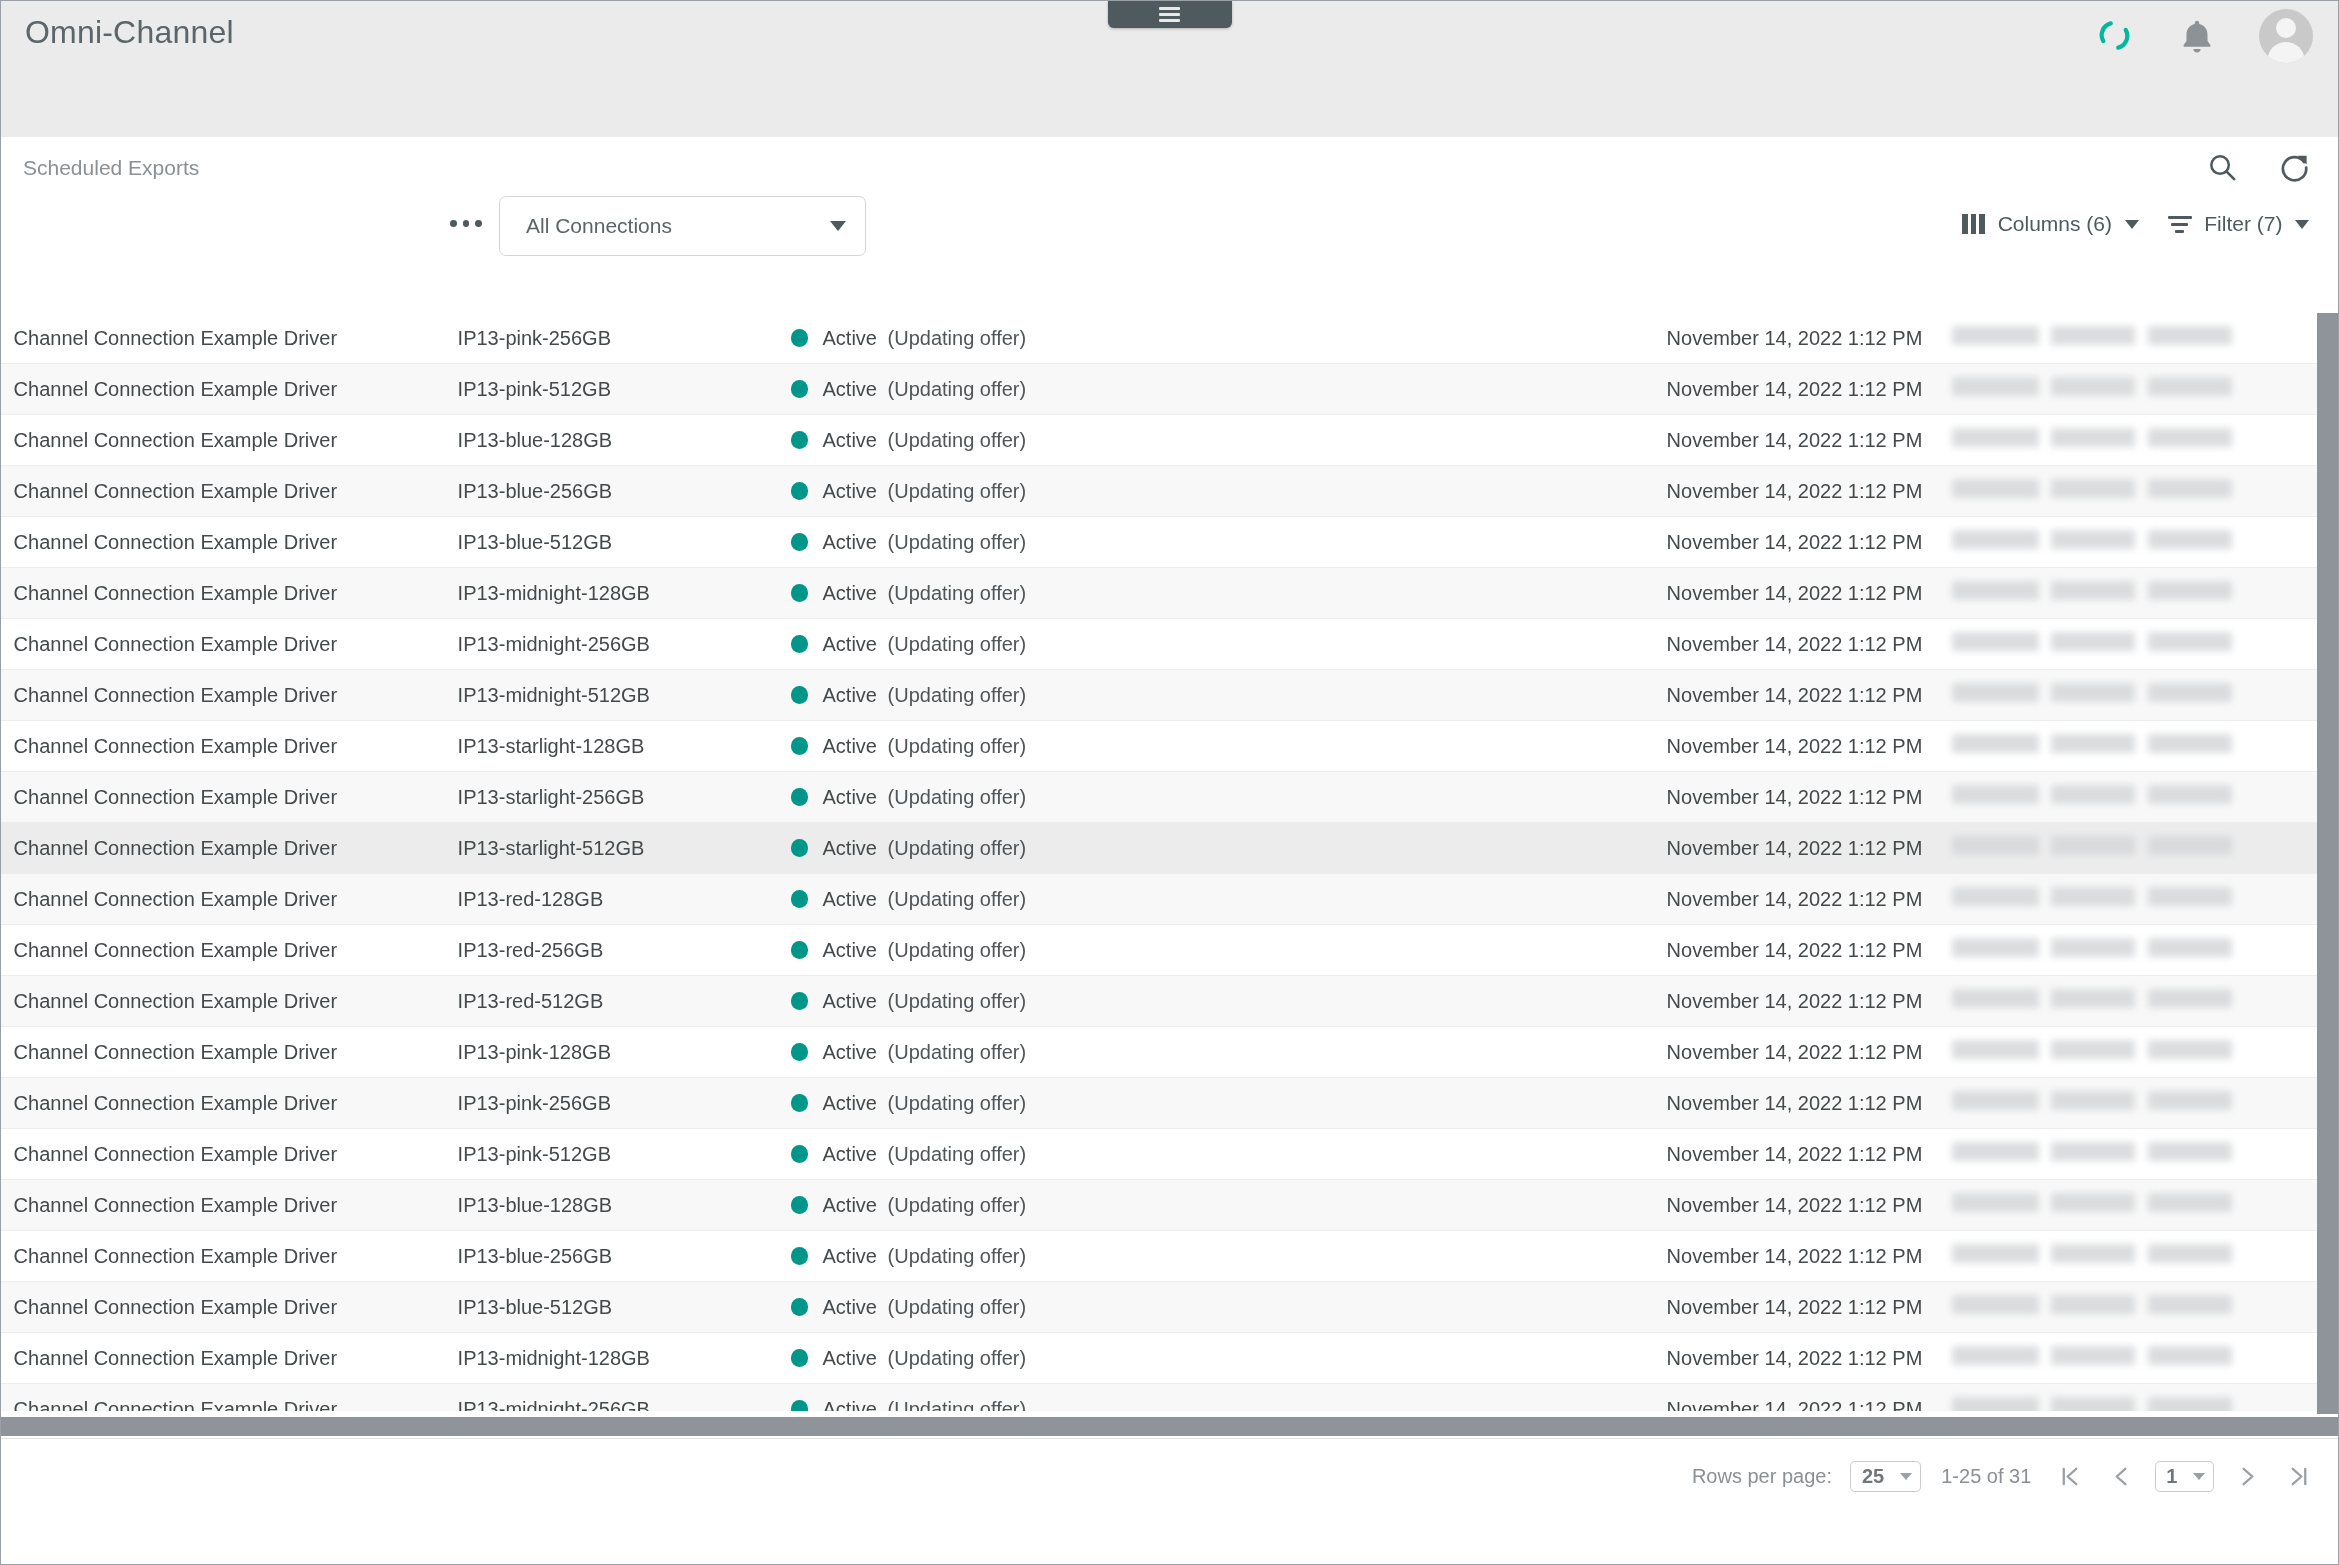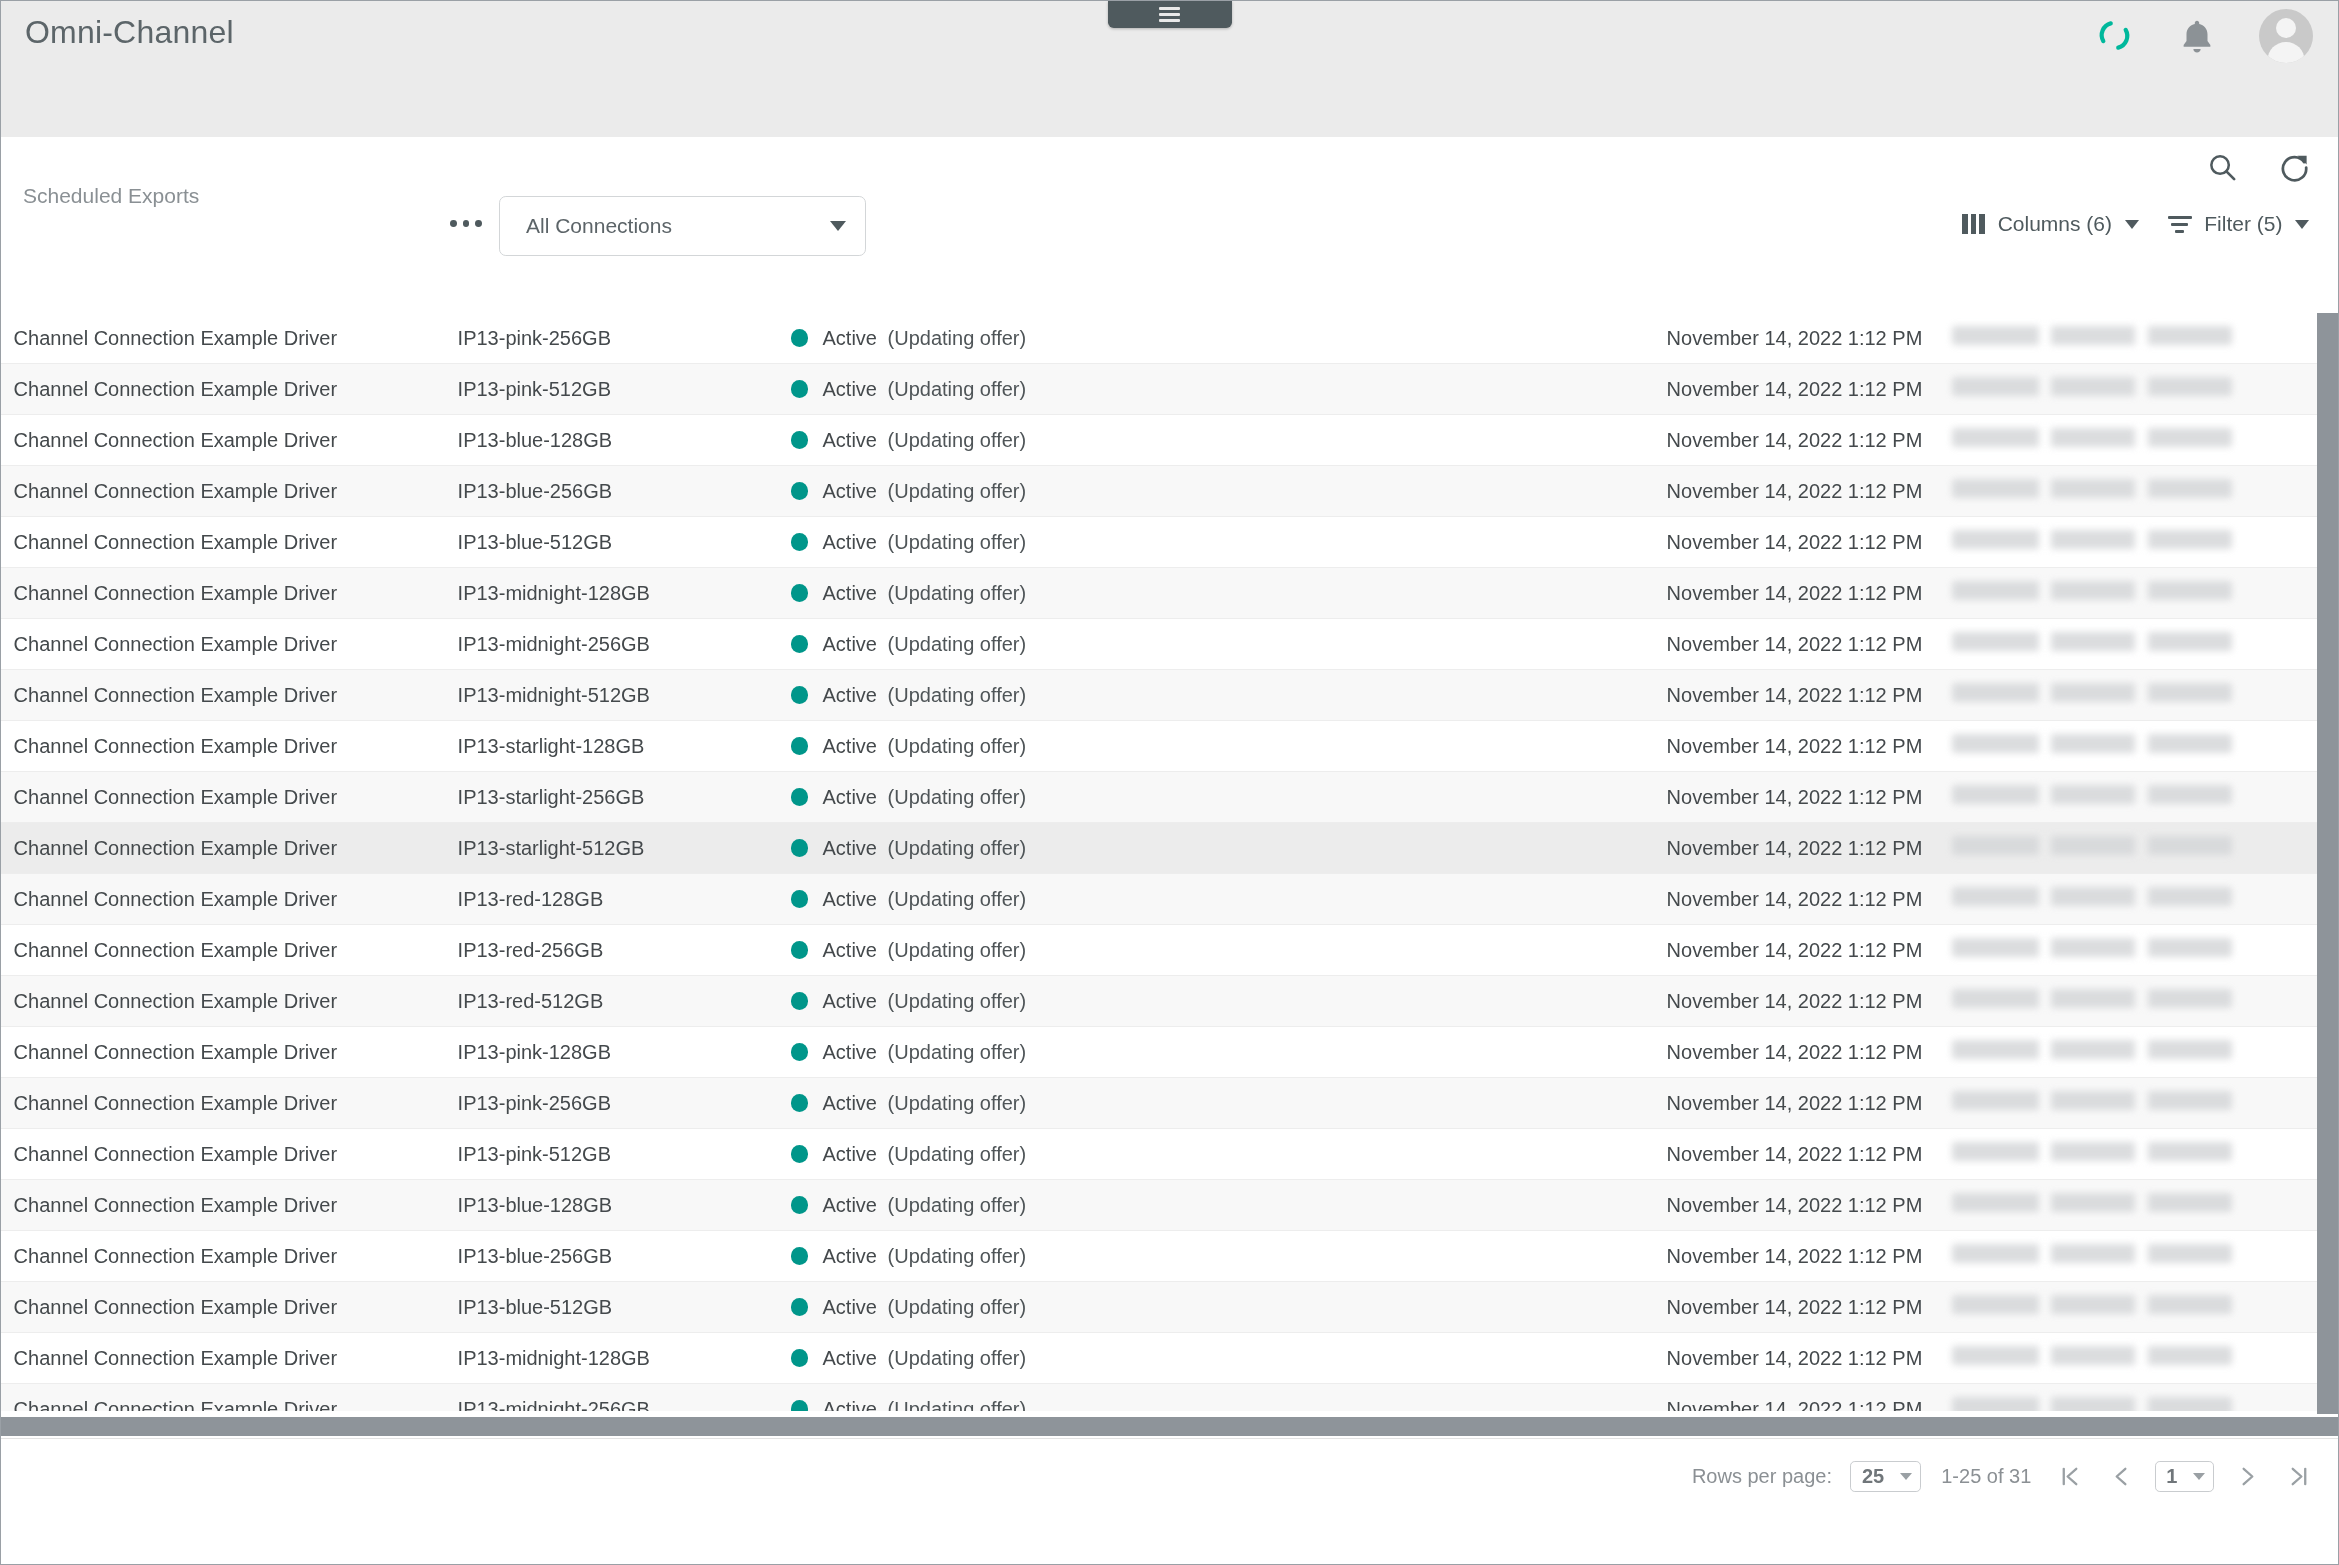--- a/index.html
+++ b/index.html
@@ -103,21 +103,20 @@
   .content {
     position: absolute;
     left: 0; top: 136px; right: 0; bottom: 0;
     background: #ffffff;
   }
   .page-title {
     position: absolute;
     left: 22px; top: 19.3px;
     font-size: 21px;
     color: #8a9094;
-    margin-top: 28px;
   }
   .search-refresh {
     position: absolute;
     right: 27px; top: 13.5px;
     display: flex; align-items: center; gap: 39px;
   }
   .ico-btn { cursor: pointer; display: flex; }
 
   .toolbar {
     position: absolute;
@@ -377,21 +376,21 @@
             </span>
           <span>Columns (6)</span>
           <span class="caret-sm"></span>
         </span>
         <span class="tb-item">
           <span class="filter-icon">
               <i></i>
               <i></i>
               <i></i>
             </span>
-          <span>Filter (5)</span>
+          <span>Filter (7)</span>
           <span class="caret-sm"></span>
         </span>
       </div>
     </div>
 
     <div class="table-wrap">
 
       <div class="tbody" id="tbody">
           <div class="trow">
             <div class="c-conn">Channel Connection Example Driver</div>

